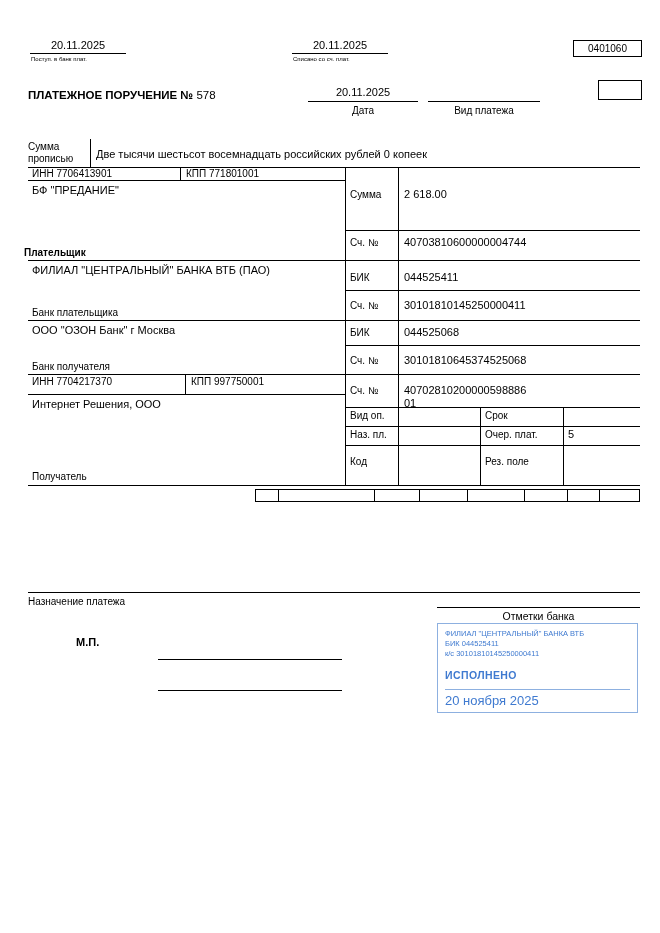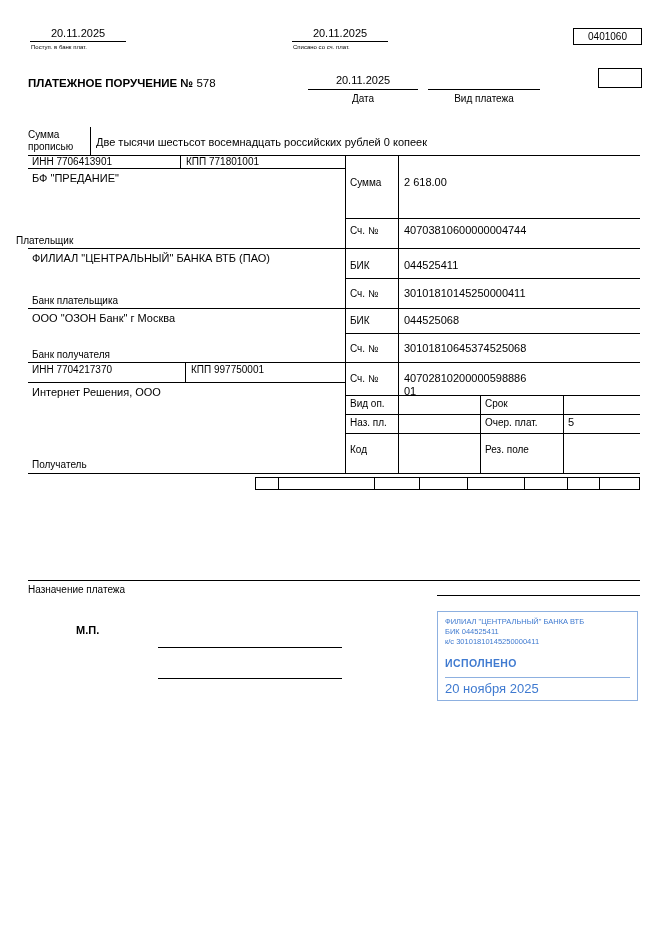--- a/index.html
+++ b/index.html
@@ -1,17 +1,17 @@
 <!DOCTYPE html>
 <html><head>
 <meta charset="utf-8">
 <style>
   html,body{margin:0;padding:0;background:#fff;}
   .page{position:relative;width:660px;height:760px;background:#ffffff;
-        font-family:"Liberation Sans","DejaVu Sans",sans-serif;color:#000;overflow:hidden;}
+        font-family:"Liberation Sans","DejaVu Sans",sans-serif;color:#000;overflow:hidden;margin-top:12px;}
   .t{position:absolute;font-size:11px;line-height:1.2;white-space:nowrap;}
   .lbl{position:absolute;font-size:10px;line-height:1.2;white-space:nowrap;text-align:right;}
   .tiny{position:absolute;font-size:6px;line-height:1.2;white-space:nowrap;}
   .center{text-align:center;}
   .hl{position:absolute;height:1px;background:#000;}
   .vl{position:absolute;width:1px;background:#000;}
   .minirow{position:absolute;left:255px;top:477px;display:flex;}
   .mini{height:13px;border:1px solid #000;border-left:none;box-sizing:border-box;}
   .mini:first-child{border-left:1px solid #000;}
   .stamp{position:absolute;left:437px;top:611px;width:201px;height:90px;border:1px solid #8db0e0;
@@ -65,21 +65,21 @@
   <div class="vl" style="left:180px;top:155px;height:13px;"></div>
   <div class="vl" style="left:345px;top:155px;height:318px;"></div>
   <div class="vl" style="left:398px;top:155px;height:318px;"></div>
   <div class="vl" style="left:185px;top:362px;height:20px;"></div>
   <div class="vl" style="left:480px;top:395px;height:78px;"></div>
   <div class="vl" style="left:563px;top:395px;height:78px;"></div>
 
   <div class="lbl" style="left:32px;top:156px;">ИНН 7706413901</div>
   <div class="lbl" style="left:186px;top:156px;">КПП 771801001</div>
   <div class="t" style="left:32px;top:172px;">БФ "ПРЕДАНИЕ"</div>
-  <div class="lbl" style="left:16px;top:235px;">Плательщик</div>
+  <div class="lbl" style="left:24px;top:235px;font-weight:bold;">Плательщик</div>
 
   <div class="t" style="left:32px;top:252px;">ФИЛИАЛ "ЦЕНТРАЛЬНЫЙ" БАНКА ВТБ (ПАО)</div>
   <div class="lbl" style="left:32px;top:295px;">Банк плательщика</div>
 
   <div class="t" style="left:32px;top:312px;">ООО "ОЗОН Банк" г Москва</div>
   <div class="lbl" style="left:32px;top:349px;">Банк получателя</div>
 
   <div class="lbl" style="left:32px;top:364px;">ИНН 7704217370</div>
   <div class="lbl" style="left:191px;top:364px;">КПП 997750001</div>
   <div class="t" style="left:32px;top:386px;">Интернет Решения, ООО</div>
@@ -123,20 +123,21 @@
     <div class="mini" style="width:57px;"></div>
     <div class="mini" style="width:43px;"></div>
     <div class="mini" style="width:32px;"></div>
     <div class="mini" style="width:40px;"></div>
   </div>
 
   <div class="hl" style="left:28px;top:580px;width:612px;"></div>
   <div class="lbl" style="left:28px;top:584px;">Назначение платежа</div>
 
   <div class="hl" style="left:437px;top:595px;width:203px;"></div>
+  <div class="lbl center" style="left:437px;top:598px;width:203px;font-size:10.5px;">Отметки банка</div>
   <div class="t" style="left:76px;top:624px;font-weight:bold;">М.П.</div>
   <div class="hl" style="left:158px;top:647px;width:184px;"></div>
   <div class="hl" style="left:158px;top:678px;width:184px;"></div>
 
   <div class="stamp">
     <div class="s-line">ФИЛИАЛ "ЦЕНТРАЛЬНЫЙ" БАНКА ВТБ</div>
     <div class="s-line">БИК 044525411</div>
     <div class="s-line">к/с 30101810145250000411</div>
     <div class="s-status">ИСПОЛНЕНО</div>
     <div class="s-divider"></div>

